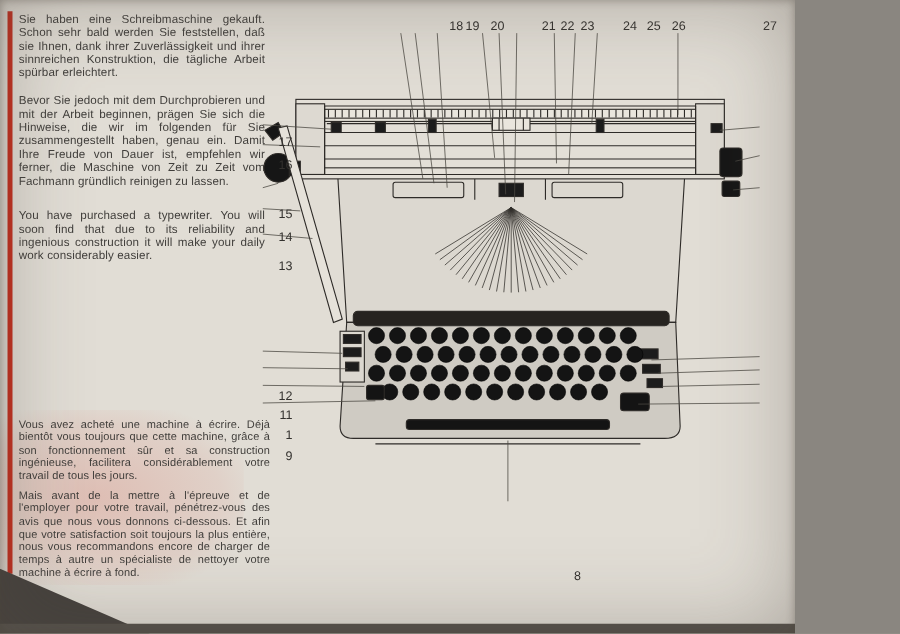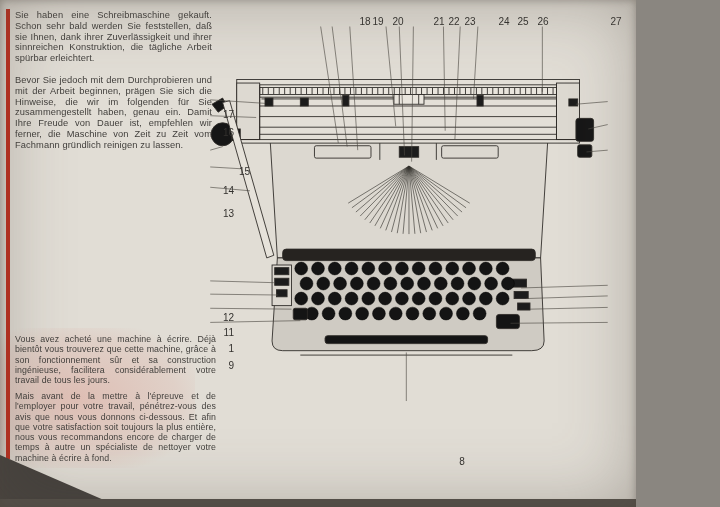--- a/index.html
+++ b/index.html
@@ -25,21 +25,22 @@
 </head>
 <body>
 
 <div class="page">
 
   <div class="pink-tint"></div>
   <div class="red-stripe"></div>
 
   <p class="para" style="top:10px">Sie haben eine Schreibmaschine gekauft. Schon sehr bald werden Sie feststellen, daß sie Ihnen, dank ihrer Zuverlässigkeit und ihrer sinnreichen Konstruktion, die tägliche Arbeit spürbar erleichtert.</p>
   <p class="para" style="top:75px">Bevor Sie jedoch mit dem Durchprobieren und mit der Arbeit beginnen, prägen Sie sich die Hinweise, die wir im folgenden für Sie zusammengestellt haben, genau ein. Damit Ihre Freude von Dauer ist, empfehlen wir ferner, die Maschine von Zeit zu Zeit vom Fachmann gründlich reinigen zu lassen.</p>
-  <p class="para fr" style="top:334px">Vous avez acheté une machine à écrire. Déjà bientôt vous trouverez que cette machine, grâce à son fonctionnement sûr et sa construction ingénieuse, facilitera considérablement votre travail de tous les jours.</p>
+  <p class="para" style="top:167px">You have purchased a typewriter. You will soon find that due to its reliability and ingenious construction it will make your daily work considerably easier.</p>
+  <p class="para fr" style="top:334px">Vous avez acheté une machine à écrire. Déjà bientôt vous toujours que cette machine, grâce à son fonctionnement sûr et sa construction ingénieuse, facilitera considérablement votre travail de tous les jours.</p>
   <p class="para fr" style="top:391px">Mais avant de la mettre à l'épreuve et de l'employer pour votre travail, pénétrez-vous des avis que nous vous donnons ci-dessous. Et afin que votre satisfaction soit toujours la plus entière, nous vous recommandons encore de charger de temps à autre un spécialiste de nettoyer votre machine à écrire à fond.</p>
 
   <svg class="drawing" viewBox="0 0 720 507">
     <g fill="none" stroke="#2e2b28" stroke-width="1">
 
       <polygon points="306,161 620,161 612,292 314,292" fill="#dcd8d0"></polygon>
 
       <path d="M314,292 L612,292 L616,386 Q616,397 602,397 L320,397 Q308,397 308,386 Z" fill="#cfcbc3"></path>
 
       <g id="fan" stroke="#33302c" stroke-width=".7">
@@ -188,21 +189,21 @@
   <span class="callout" style="left:430px;top:16px">21</span>
   <span class="callout" style="left:445px;top:16px">22</span>
   <span class="callout" style="left:461px;top:16px">23</span>
   <span class="callout" style="left:495px;top:16px">24</span>
   <span class="callout" style="left:514px;top:16px">25</span>
   <span class="callout" style="left:534px;top:16px">26</span>
   <span class="callout" style="left:607px;top:16px">27</span>
 
   <span class="callout lt" style="left:216px;top:109px">17</span>
   <span class="callout lt" style="left:216px;top:127px">16</span>
-  <span class="callout lt" style="left:232px;top:166px">15</span>
+  <span class="callout lt" style="left:216px;top:166px">15</span>
   <span class="callout lt" style="left:216px;top:185px">14</span>
   <span class="callout lt" style="left:216px;top:208px">13</span>
   <span class="callout lt" style="left:216px;top:312px">12</span>
   <span class="callout lt" style="left:216px;top:327px">11</span>
   <span class="callout lt" style="left:216px;top:343px">1</span>
   <span class="callout lt" style="left:216px;top:360px">9</span>
 
   <span class="callout rt" style="left:690px;top:111px">1</span>
   <span class="callout rt" style="left:690px;top:137px">2</span>
   <span class="callout rt" style="left:690px;top:166px">3</span>

